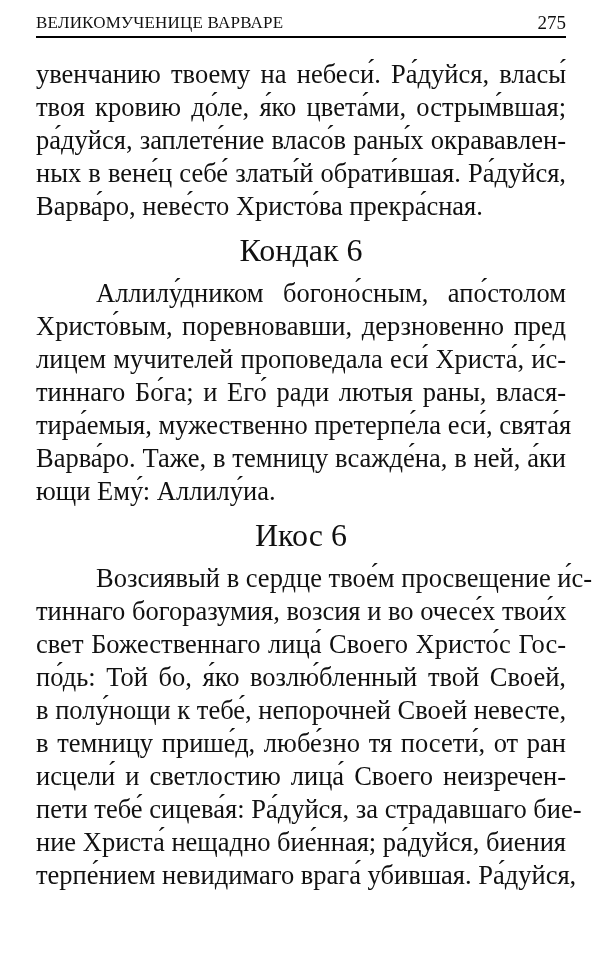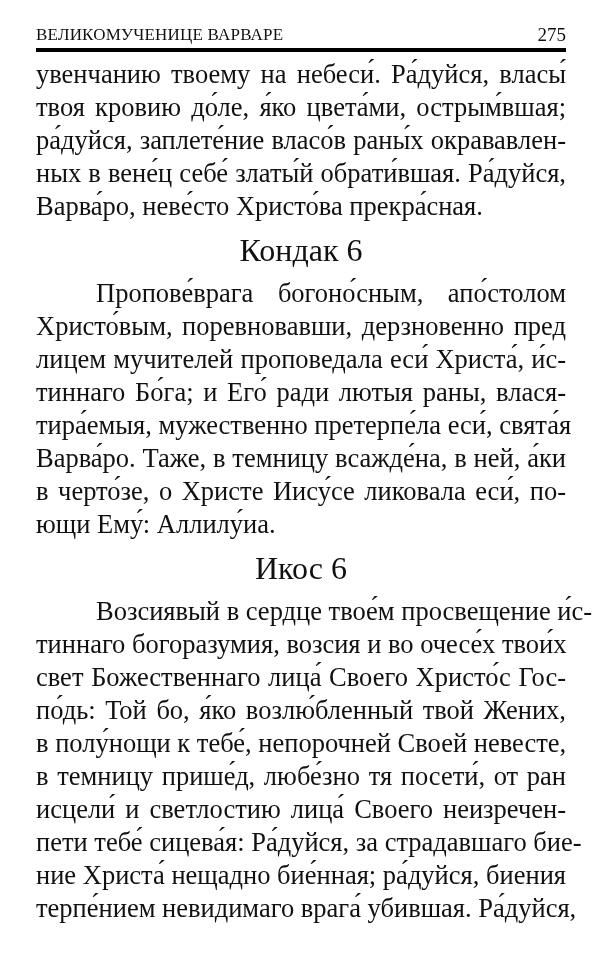--- a/index.html
+++ b/index.html
@@ -1,17 +1,17 @@
 <!DOCTYPE html>
 <html><head>
 <meta charset="utf-8">
 <style>
   html, body { margin:0; padding:0; background:#ffffff; }
   body { width:600px; height:976px; position:relative; overflow:hidden; color:#111; font-family:"Liberation Serif", serif; }
-  .header { position:absolute; left:36px; top:22px; width:530px; height:26px; border-bottom:4px solid #000000; }
+  .header { position:absolute; left:36px; top:10px; width:530px; height:26px; border-bottom:2px solid #000000; }
   .header .title { position:absolute; left:0; top:3px; font-size:17px; letter-spacing:0.2px; }
   .header .page { position:absolute; right:0; top:2px; font-size:19px; }
   .body { position:absolute; left:36px; top:58px; width:530px; }
   .line { font-size:26.5px; line-height:33px; height:33px; white-space:nowrap; text-align:justify; text-align-last:justify; }
   .line.last { text-align-last:left; }
   .indent { text-indent:60px; }
   .heading { text-align:left; text-align-last:center; font-size:32px; height:46px; line-height:46px; margin:4px 0 4px 0; }
 </style>
 </head>
 <body>
@@ -26,37 +26,36 @@
     <div class="line">увенчанию твоему на небеси́. Ра́дуйся, власы́</div>
     <div class="line">твоя кровию до́ле, я́ко цвета́ми, острым́вшая;</div>
     <div class="line">ра́дуйся, заплете́ние власо́в раны́х окрававлен-</div>
     <div class="line">ных в вене́ц себе́ златы́й обрати́вшая. Ра́дуйся,</div>
     <div class="line last">Варва́ро, неве́сто Христо́ва прекра́сная.</div>
   </div>
 
   <div class="heading">Кондак 6</div>
 
   <div>
-    <div class="line indent">Пропове́врага богоно́сным, апо́столом</div>
+    <div class="line indent">Аллилу́дником богоно́сным, апо́столом</div>
     <div class="line">Христо́вым, поревновавши, дерзновенно пред</div>
     <div class="line">лицем мучителей проповедала еси́ Христа́, и́с-</div>
     <div class="line">тиннаго Бо́га; и Его́ ради лютыя раны, влася-</div>
     <div class="line">тира́емыя, мужественно претерпе́ла еси́, свята́я</div>
     <div class="line">Варва́ро. Таже, в темницу всажде́на, в ней, а́ки</div>
-    <div class="line">в черто́зе, о Христе Иису́се ликовала еси́, по-</div>
     <div class="line last">ющи Ему́: Аллилу́иа.</div>
   </div>
 
   <div class="heading">Икос 6</div>
 
   <div>
     <div class="line indent">Возсиявый в сердце твое́м просвещение и́с-</div>
     <div class="line">тиннаго богоразумия, возсия и во очесе́х твои́х</div>
     <div class="line">свет Божественнаго лица́ Своего Христо́с Гос-</div>
-    <div class="line">по́дь: Той бо, я́ко возлю́бленный твой Жених,</div>
+    <div class="line">по́дь: Той бо, я́ко возлю́бленный твой Своей,</div>
     <div class="line">в полу́нощи к тебе́, непорочней Своей невесте,</div>
     <div class="line">в темницу прише́д, любе́зно тя посети́, от ран</div>
     <div class="line">исцели́ и светлостию лица́ Своего неизречен-</div>
     <div class="line">пети тебе́ сицева́я: Ра́дуйся, за страдавшаго бие-</div>
     <div class="line">ние Христа́ нещадно бие́нная; ра́дуйся, биения</div>
     <div class="line">терпе́нием невидимаго врага́ убившая. Ра́дуйся,</div>
 
   </div>
 </div>
 

